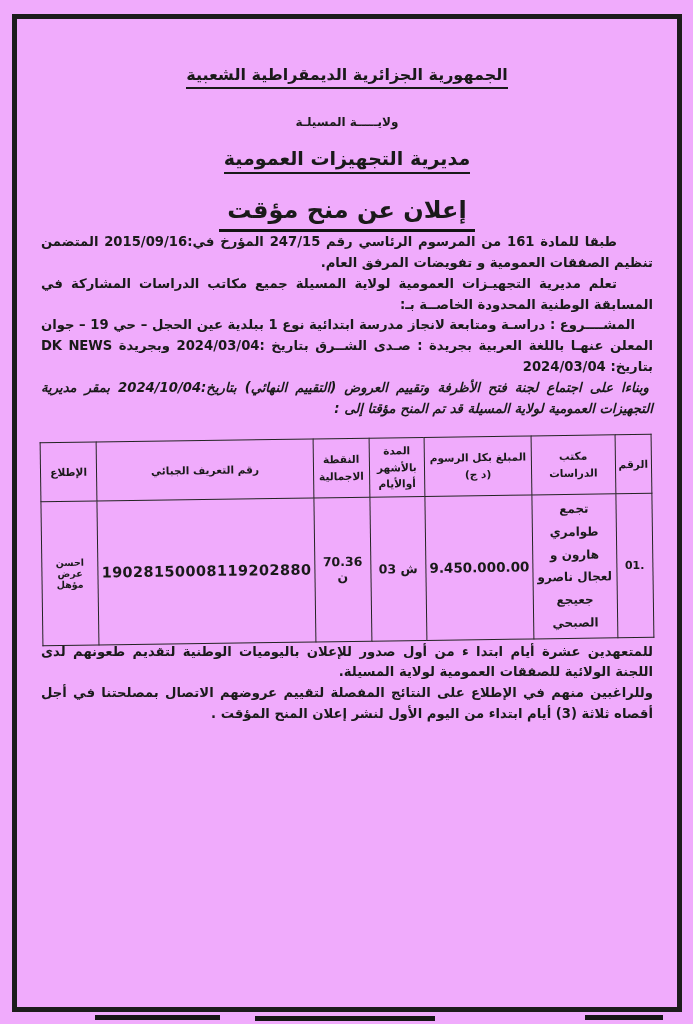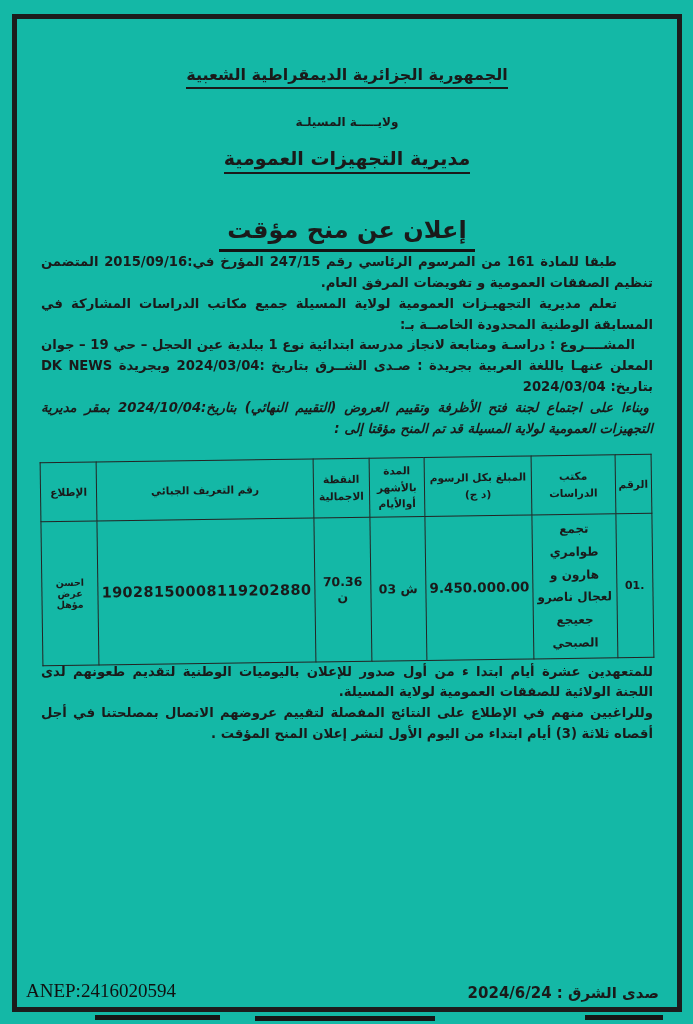--- a/index.html
+++ b/index.html
@@ -1,19 +1,19 @@
 <!DOCTYPE html>
 <html lang="ar"><head>
 <meta charset="utf-8">
 <style>
   html,body { margin:0; padding:0; background:#ffffff; }
   .page {
     position:relative;
     width:693px; height:1024px;
-    background:#14b8a6;
+    background:#f0abfc;
     color:#1a1a1a;
     font-family:"DejaVu Sans", sans-serif;
     overflow:hidden;
   }
   .frame {
     position:absolute;
     left:12px; top:14px; right:11px; bottom:12px;
     border:5px solid #1c1c1c;
   }
   .content {
@@ -24,21 +24,21 @@
   .h-line { font-weight:bold; }
   .h-republic { margin-top:0; font-size:16px; }
   .h-republic .ul, .h-directorate .ul {
     display:inline-block;
     border-bottom:2px solid #1a1a1a;
     padding-bottom:3px;
   }
   .h-wilaya { margin-top:26px; font-size:12px; }
   .h-directorate { margin-top:18px; font-size:19px; }
   .h-tax { margin-top:22px; font-size:18px; font-weight:bold; }
-  .title-wrap { margin-top:42px; }
+  .title-wrap { margin-top:22px; }
   .doc-title {
     display:inline-block;
     font-size:24px; font-weight:bold;
     border-bottom:3px solid #141414;
     padding:0 8px 5px 8px;
   }
   p.body {
     margin:0;
     font-weight:bold;
     font-size:13.2px;
@@ -177,21 +177,17 @@
         </table>
       </div>
 
       <p class="body p-appeal">للمتعهدين عشرة أيام ابتدا ء من أول صدور للإعلان باليوميات الوطنية لتقديم طعونهم لدى اللجنة الولائية للصفقات العمومية لولاية المسيلة.</p>
 
       <p class="body p-results">وللراغبين منهم في الإطلاع على النتائج المفصلة لتقييم عروضهم الاتصال بمصلحتنا في أجل أقصاه ثلاثة (3) أيام ابتداء من اليوم الأول لنشر إعلان المنح المؤقت .</p>
 
     </div>
   </div>
 
-  <div class="footer">
-    <span class="anep">ANEP:2416020594</span>
-    <span class="journal">صدى الشرق : 2024/6/24</span>
-  </div>
 
   <div class="artifact a1"></div>
   <div class="artifact a2"></div>
   <div class="artifact a3"></div>
 </div>
 
 </body></html>

